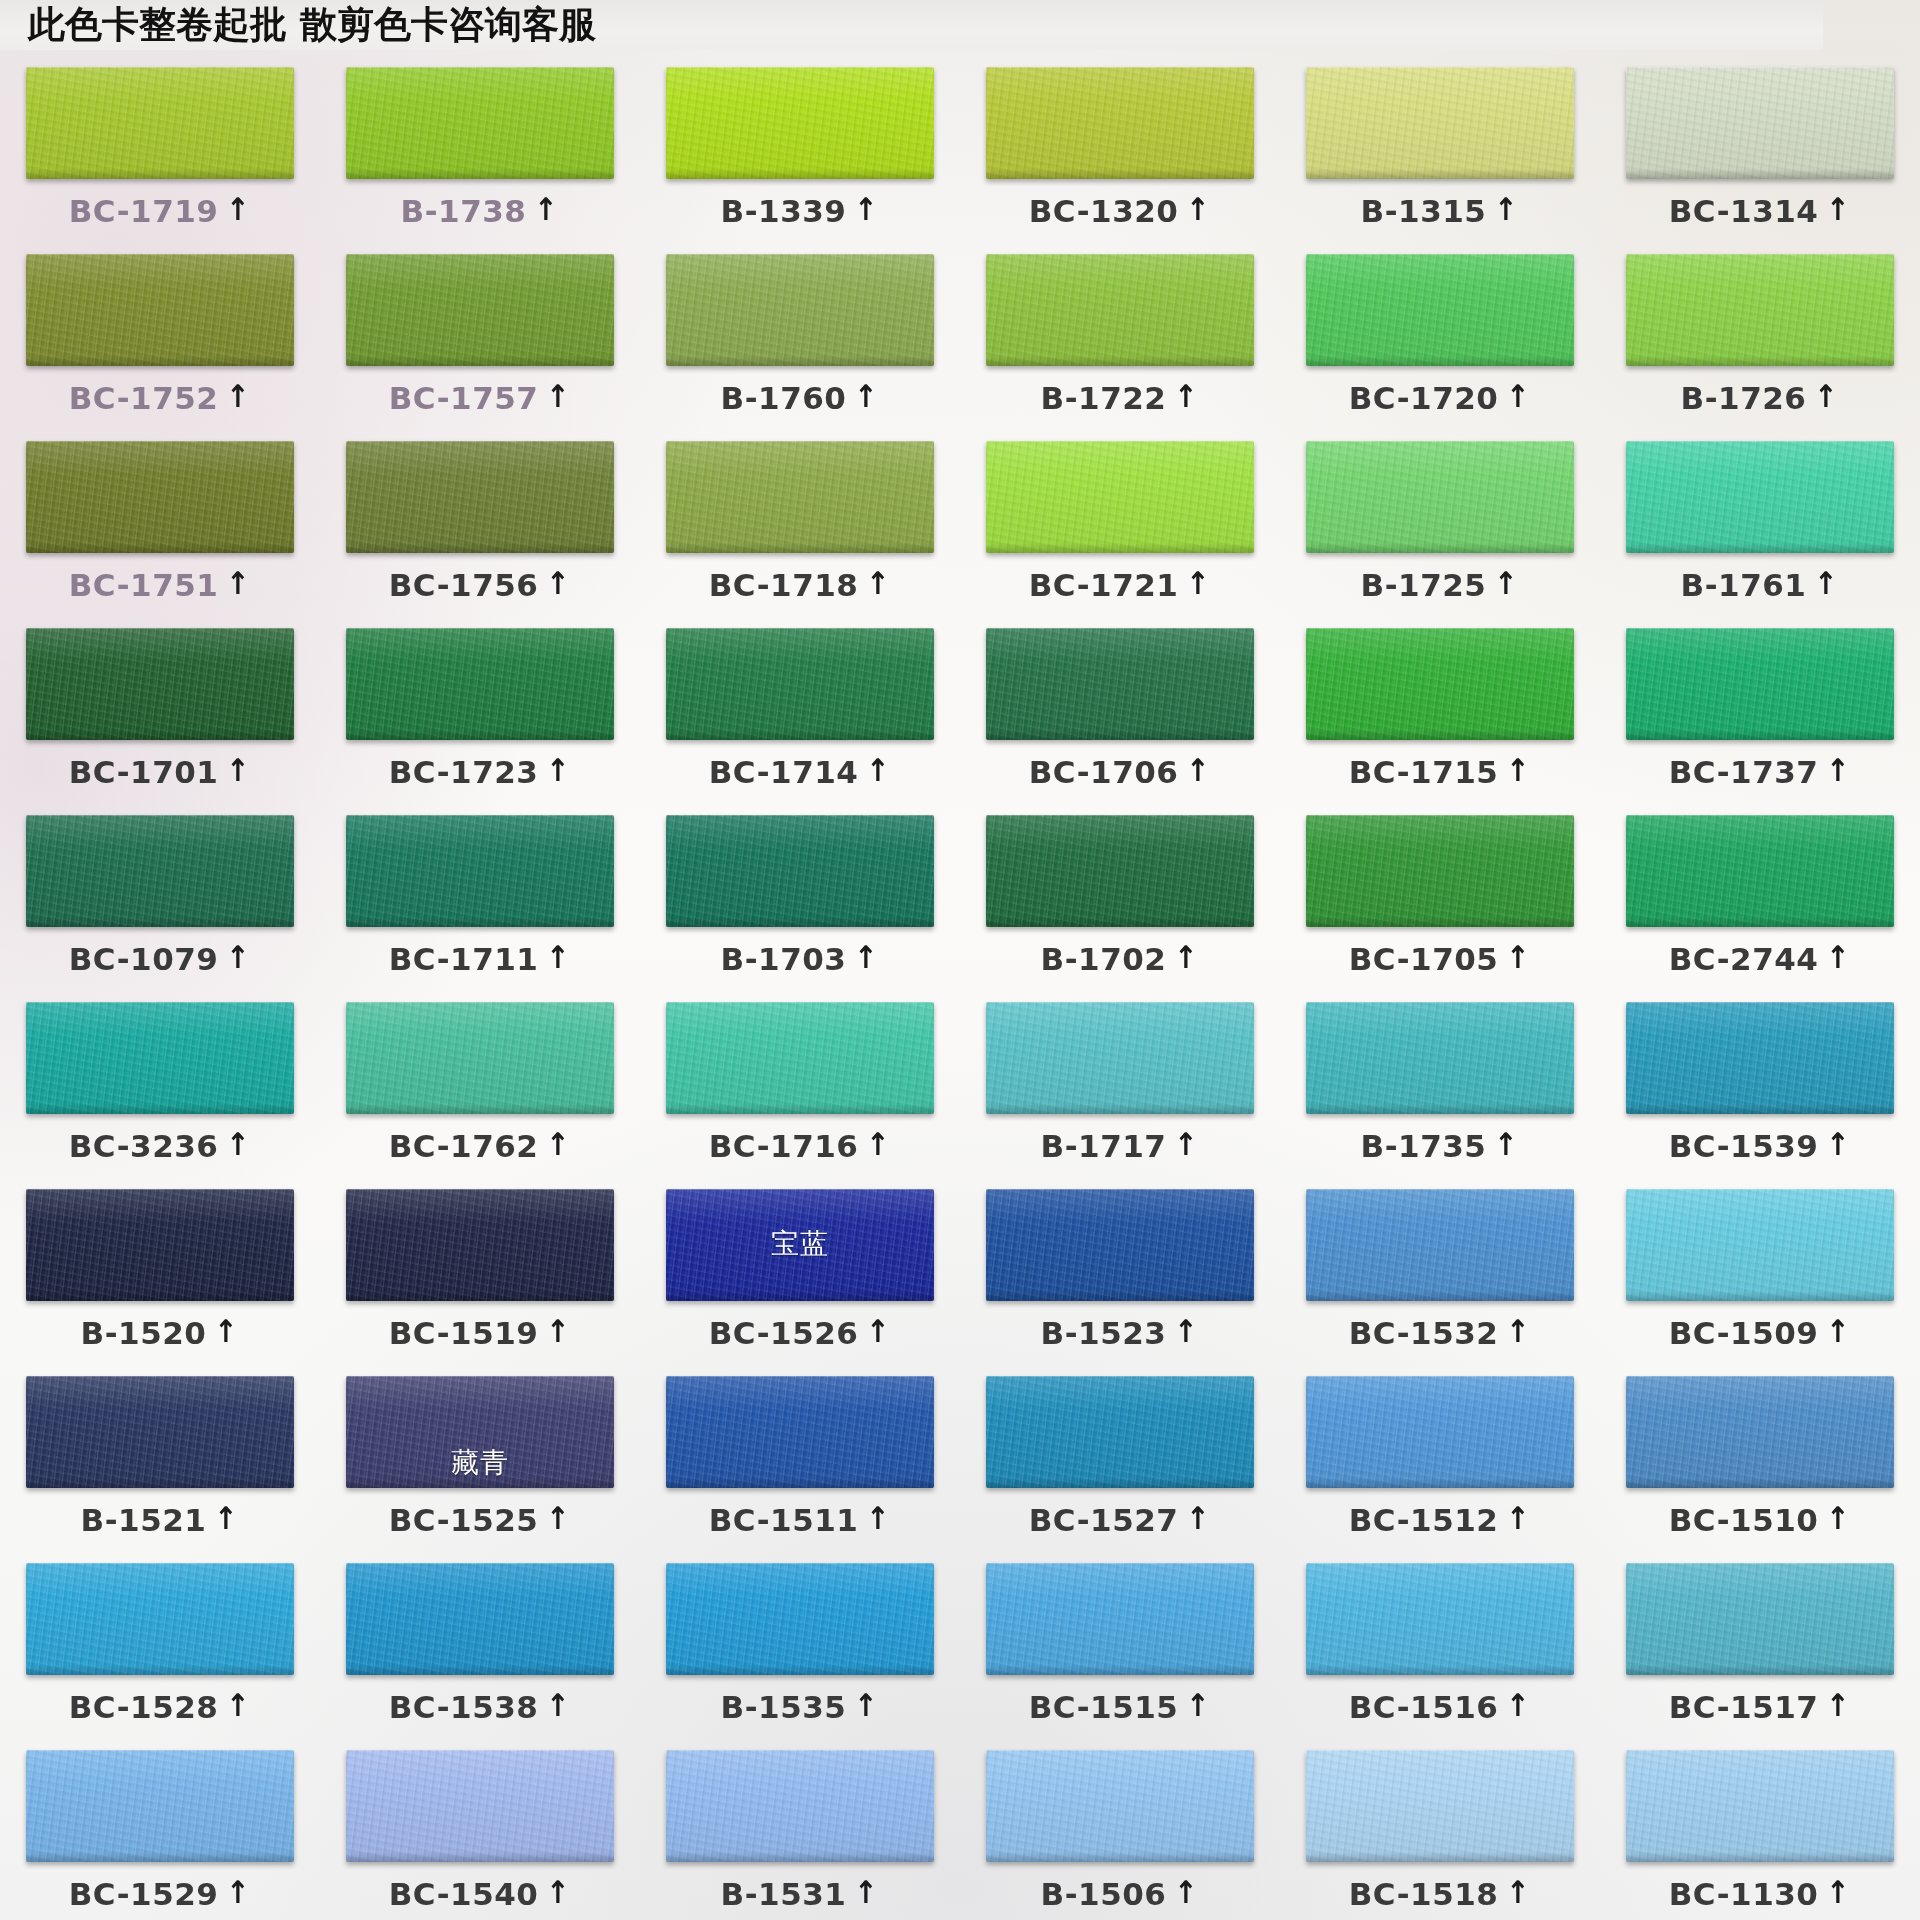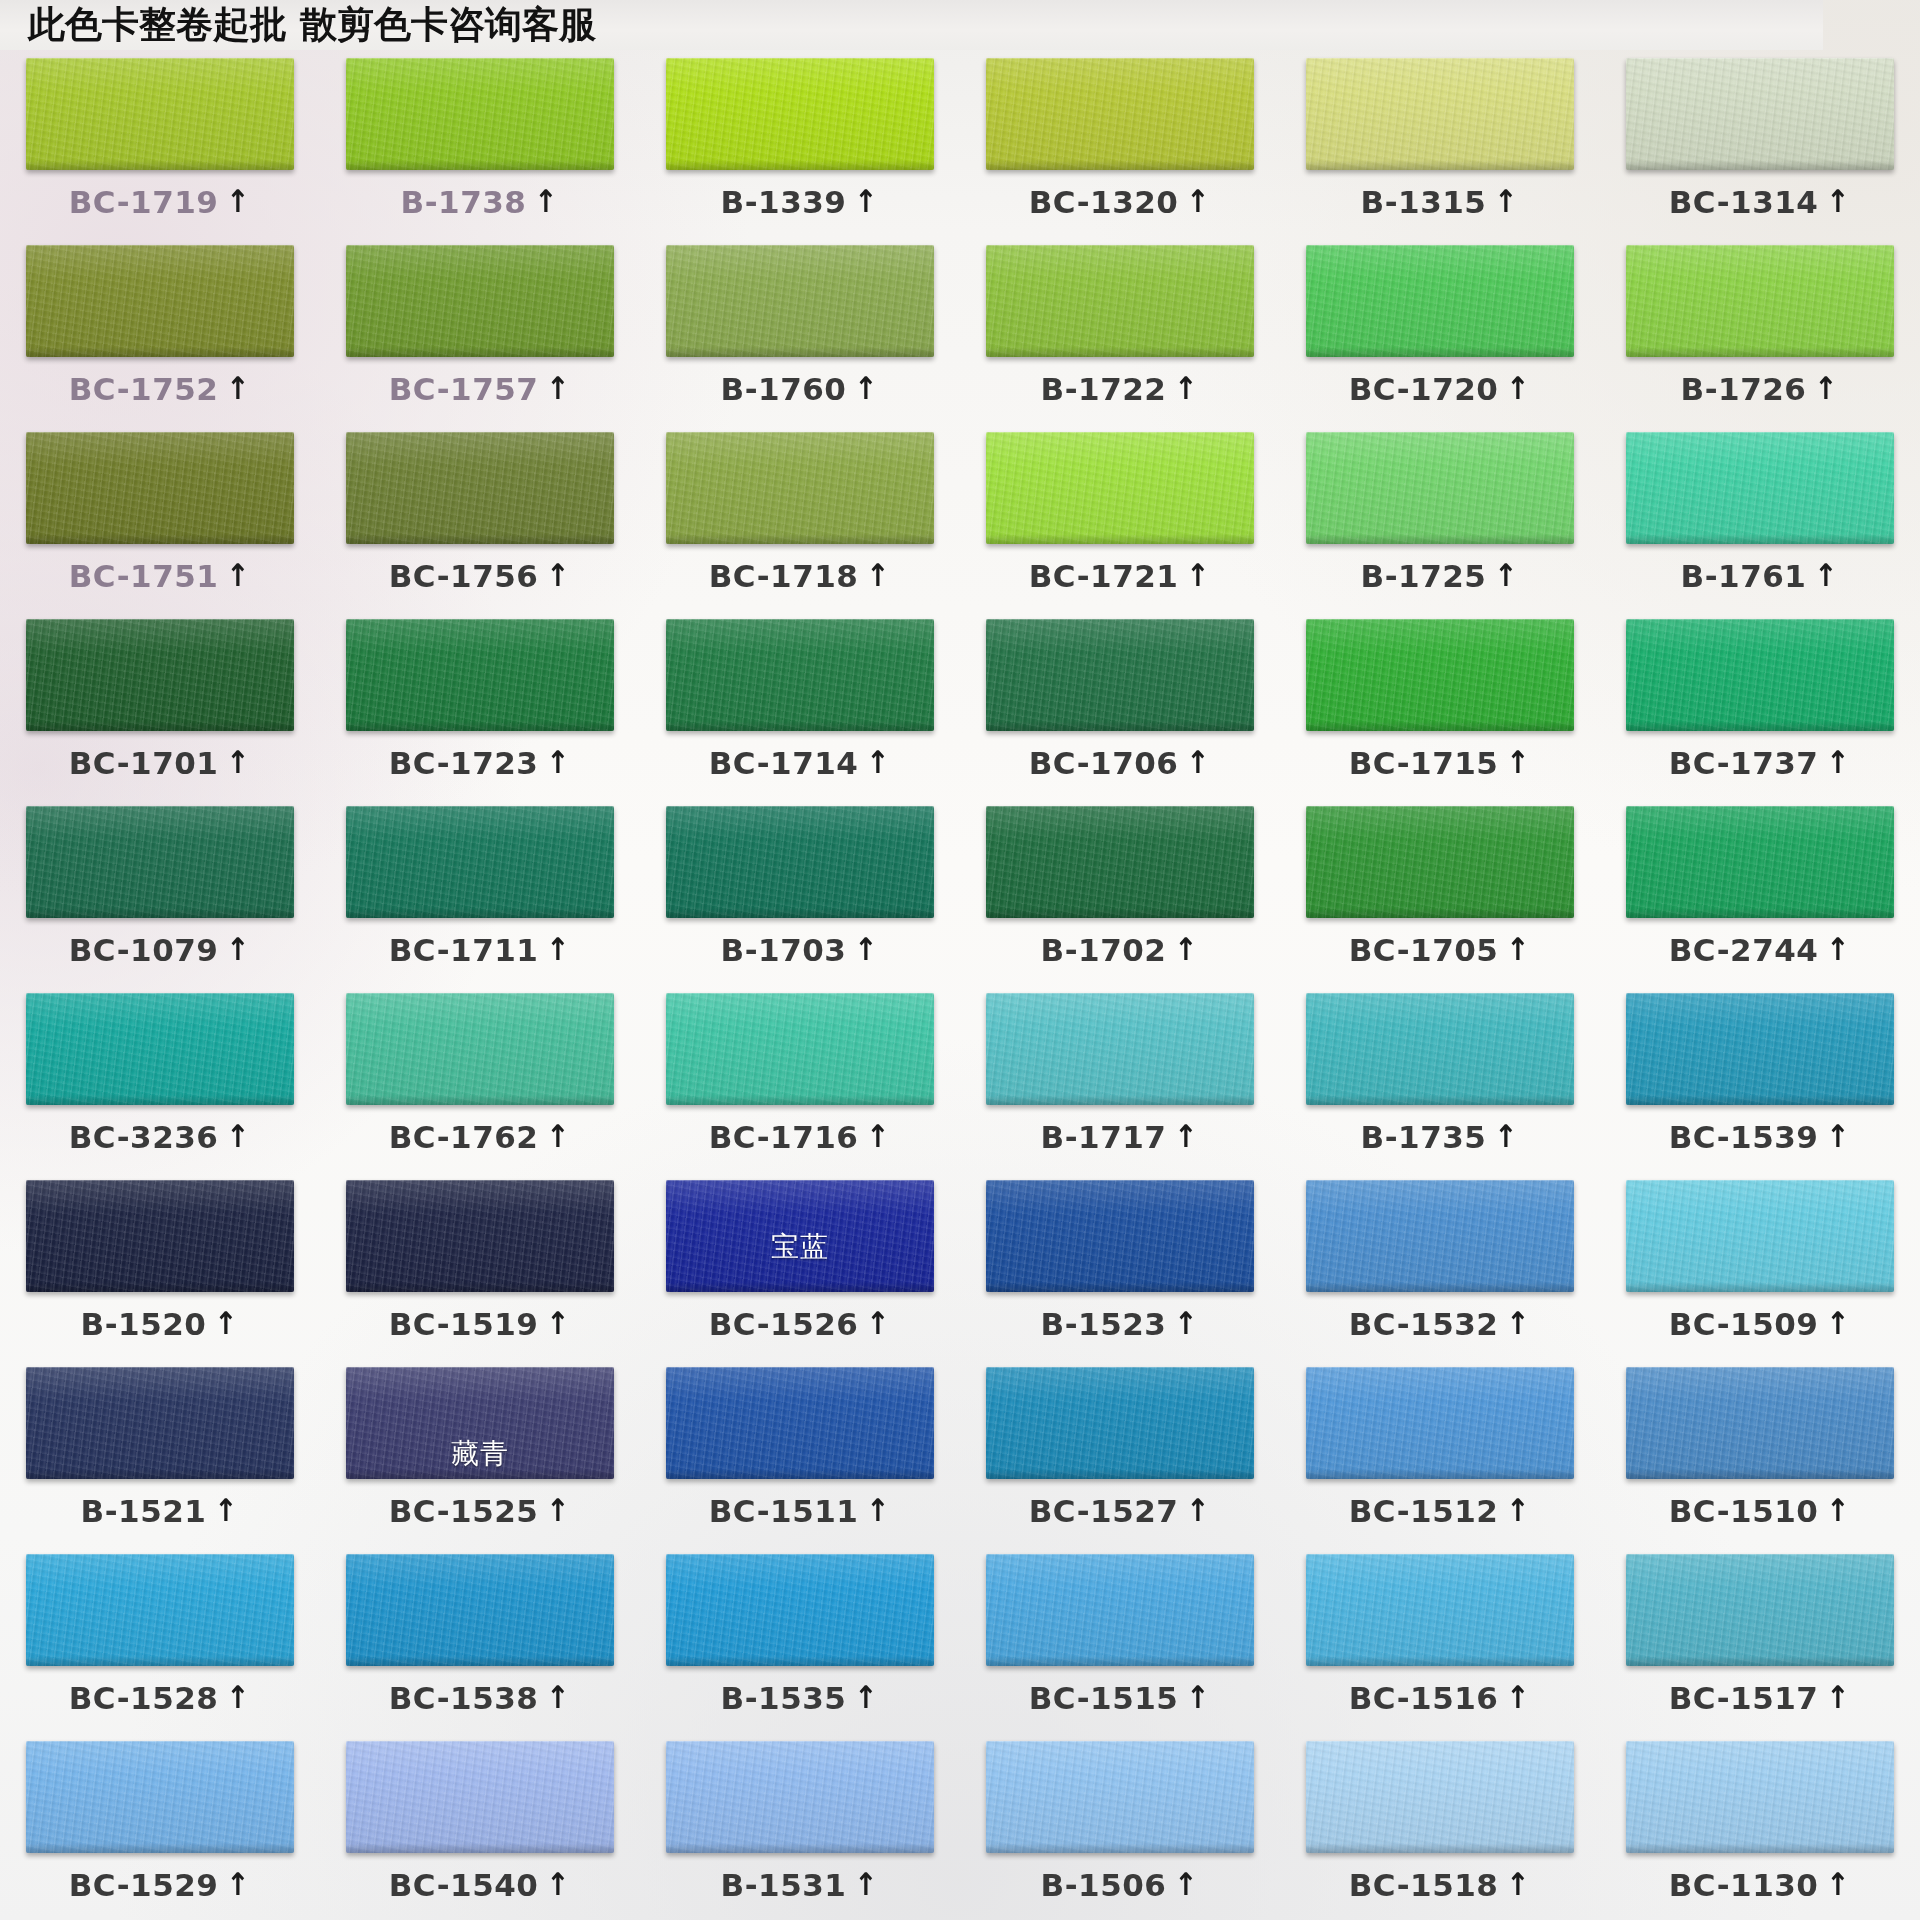--- a/index.html
+++ b/index.html
@@ -74,21 +74,21 @@
     grid-template-rows: repeat(10, 1fr);
     column-gap: 0px;
     row-gap: 0px;
   }
 
   .cell {
     position: relative;
     display: flex;
     flex-direction: column;
     align-items: center;
-    justify-content: flex-start;
+    justify-content: center;
     padding-top: 8px;
     box-sizing: border-box;
   }
 
   
   .chip {
     position: relative;
     width: 268px;
     height: 112px;
     border-radius: 2px;
@@ -136,21 +136,21 @@
     z-index: 3;
     left: 0; right: 0;
     bottom: 6px;
     text-align: center;
     font-family: "DejaVu Sans", sans-serif;
     font-size: 28px;
     color: #ffffff;
     text-shadow: 0 1px 2px rgba(0,0,0,0.5);
     letter-spacing: 1px;
   }
-  .chip-caption.pos-mid { bottom: 26px; }
+  .chip-caption.pos-mid { bottom: 38px; }
 
   
   .label {
     margin-top: 14px;
     display: flex;
     align-items: center;
     justify-content: center;
     gap: 7px;
     white-space: nowrap;
   }

